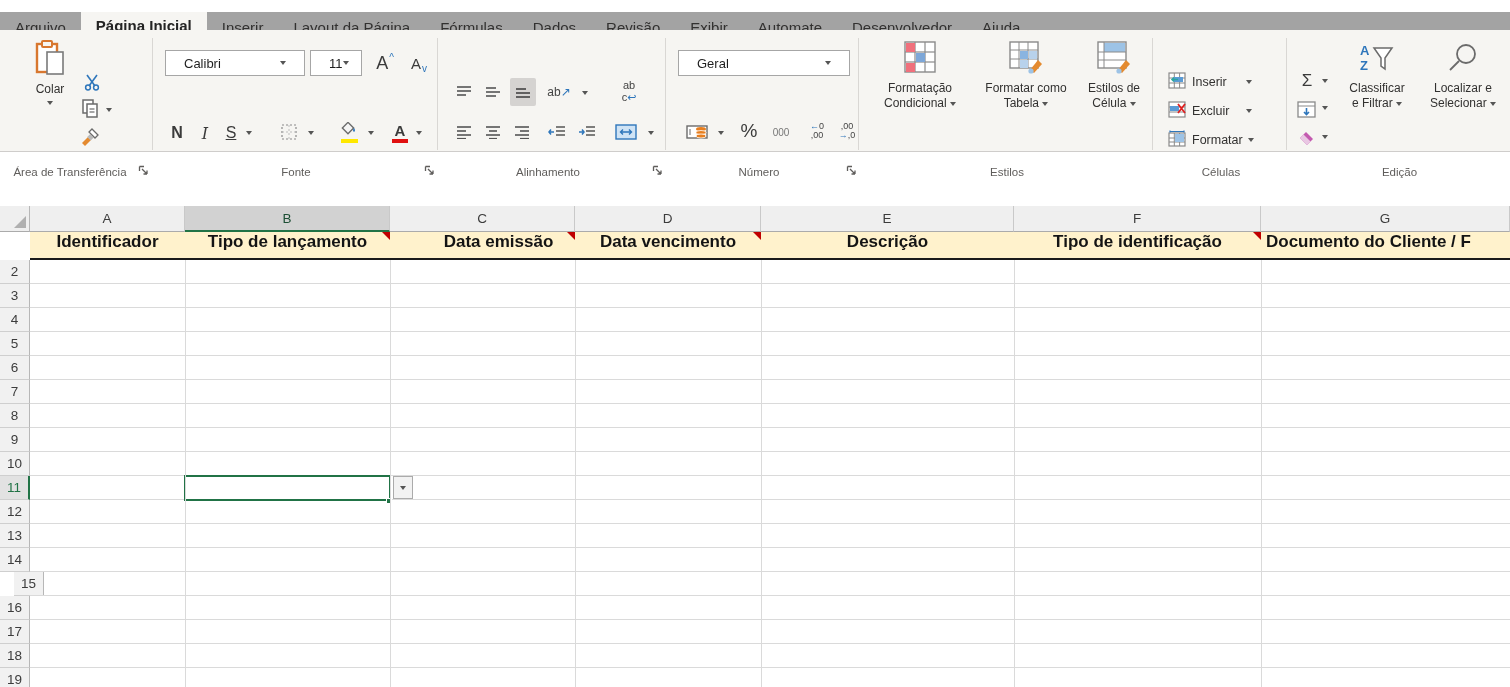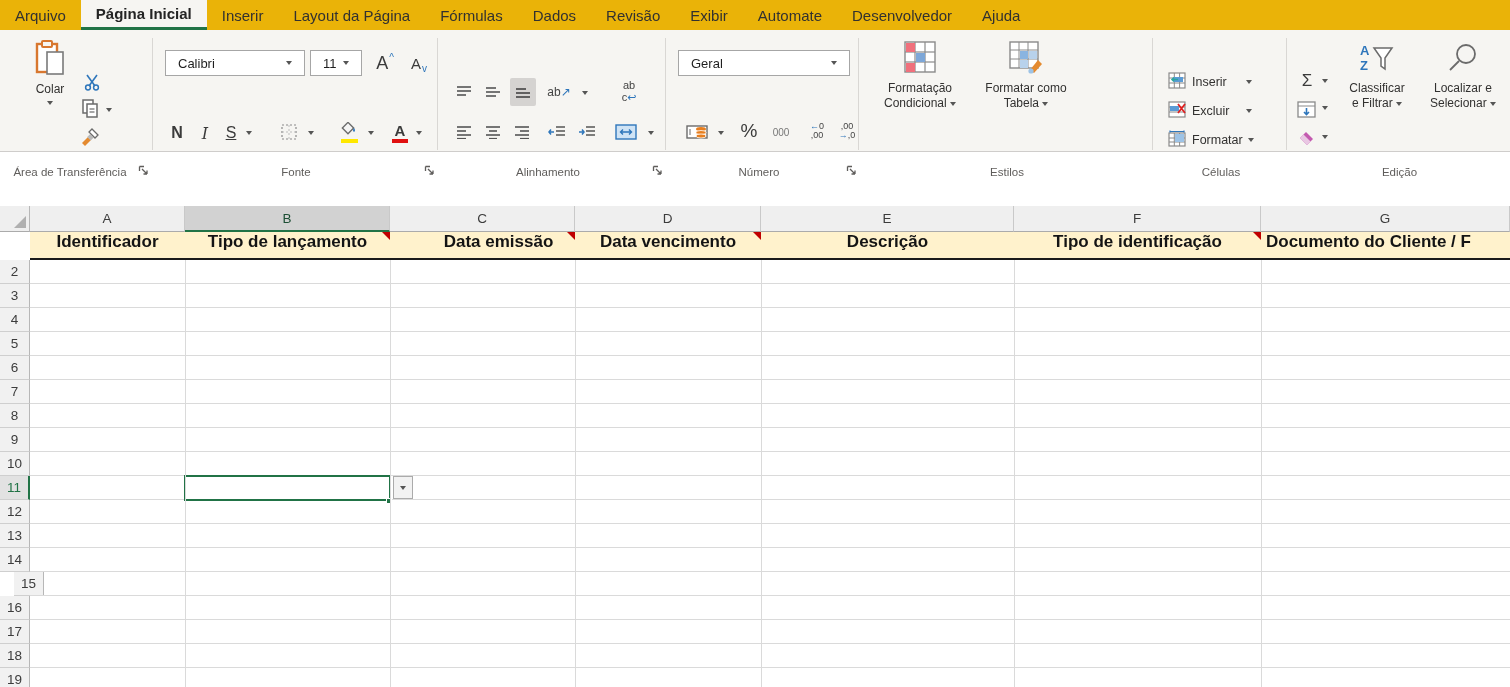--- a/index.html
+++ b/index.html
@@ -1,37 +1,37 @@
 <!DOCTYPE html>
 <html><head>
 <meta charset="utf-8">
 <style>
   * { margin:0; padding:0; box-sizing:border-box; }
   html,body { width:1510px; height:687px; overflow:hidden; background:#fff;
     font-family:"Liberation Sans", sans-serif; }
   #app { position:relative; width:1510px; height:687px; }
 
   
-  #tabbar { position:absolute; left:0; top:0; width:1510px; height:30px; background:#eab308;
+  #tabbar { position:absolute; left:0; top:12px; width:1510px; height:30px; background:#a3a3a3;
     display:flex; align-items:stretch; }
   .tab { padding:0 15px; display:flex; align-items:center; font-size:15px; color:#323130;
     white-space:nowrap; cursor:default; }
   .tab.active { font-weight:700; color:#242424; border-bottom:3px solid #217346; background:#f6f5f2; }
 
   
   #ribbon { position:absolute; left:0; top:30px; width:1510px; height:122px; background:#f6f5f2;
     border-bottom:1px solid #cfcdcb; font-size:12px; color:#323130; }
   .gdiv { position:absolute; top:8px; height:112px; width:1px; background:#d9d7d4; }
   .glabel { position:absolute; top:134px; height:16px; display:flex; align-items:center;
     justify-content:center; font-size:11.5px; color:#5f5d5b; white-space:nowrap; }
   .launcher { position:absolute; top:135px; width:12px; height:12px; }
   .chev { display:inline-block; width:0; height:0; border-left:3.5px solid transparent;
     border-right:3.5px solid transparent; border-top:4px solid #555; vertical-align:middle; }
   .combo { position:absolute; background:#fff; border:1px solid #a6a6a6; display:flex;
-    align-items:center; font-size:13px; color:#1f1f1f; padding:0 12px; }
+    align-items:center; font-size:13px; color:#1f1f1f; padding:0 18px; }
   .combo .chev { margin-left:auto; }
   .rbtn { position:absolute; display:flex; align-items:center; justify-content:center; cursor:default; }
   .pressed { background:#d5d3d1; border-radius:2px; }
   .bigbtn { position:absolute; display:flex; flex-direction:column; align-items:center;
     text-align:center; font-size:12px; color:#323130; line-height:15px; }
   .stackrow { position:absolute; display:flex; align-items:center; gap:5px; font-size:12.5px;
     color:#323130; white-space:nowrap; }
   .lbl2 { margin-top:3px; }
   .mini { font-size:9px; line-height:9px; color:#444; text-align:left; }
   .mini .bl { color:#2e76bb; }
@@ -355,20 +355,35 @@
             <line x1="2" y1="19" x2="30" y2="19" stroke="#8a8a8a" stroke-width="1"></line>
             <rect x="12" y="11" width="8" height="8" fill="#8ab4e0"></rect>
             <rect x="21" y="11" width="8" height="8" fill="#b8d2ec"></rect>
             <rect x="12" y="20" width="8" height="8" fill="#b8d2ec"></rect>
             <polygon points="22,30 30,20 34,24 26,33" fill="#e48a2f"></polygon>
             <circle cx="23" cy="31" r="2.6" fill="#9dc3e6"></circle>
           </svg>
       </span>
       <span class="lbl2">Formatar como</span>
       <span><span>Tabela</span> <span class="chev"></span></span>
+    </div>
+    <div class="bigbtn" style="left:1080px; top:10px; width:68px;">
+      <span>
+        <svg width="36" height="34" viewBox="0 0 36 34">
+            <rect x="2" y="2" width="28" height="26" fill="#fff" stroke="#8a8a8a" stroke-width="1.4"></rect>
+            <rect x="8" y="3" width="21" height="9" fill="#9dc3e6"></rect>
+            <line x1="8" y1="2" x2="8" y2="28" stroke="#8a8a8a" stroke-width="1"></line>
+            <line x1="2" y1="12" x2="30" y2="12" stroke="#8a8a8a" stroke-width="1"></line>
+            <line x1="2" y1="20" x2="30" y2="20" stroke="#8a8a8a" stroke-width="1"></line>
+            <polygon points="22,30 30,20 34,24 26,33" fill="#e48a2f"></polygon>
+            <circle cx="23" cy="31" r="2.6" fill="#9dc3e6"></circle>
+          </svg>
+      </span>
+      <span class="lbl2">Estilos de</span>
+      <span><span>Célula</span> <span class="chev"></span></span>
     </div>
     <div class="glabel" style="left:862px; width:290px;">Estilos</div>
 
     <div class="stackrow" style="left:1168px; top:42px;">
       <span>
         <svg width="19" height="17" viewBox="0 0 19 17">
             <rect x="1" y="1" width="16" height="15" fill="#fff" stroke="#8a8a8a" stroke-width="1.2"></rect>
             <line x1="6.3" y1="1" x2="6.3" y2="16" stroke="#8a8a8a" stroke-width="1"></line>
             <line x1="11.6" y1="1" x2="11.6" y2="16" stroke="#8a8a8a" stroke-width="1"></line>
             <line x1="1" y1="6" x2="17" y2="6" stroke="#8a8a8a" stroke-width="1"></line>

